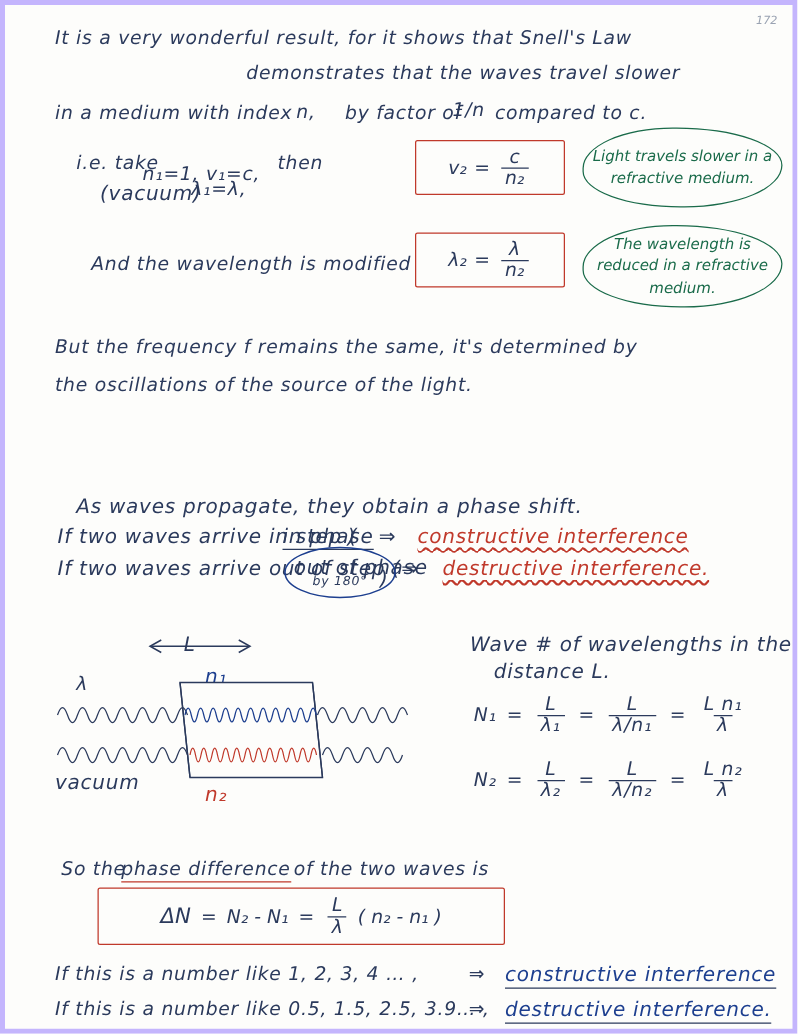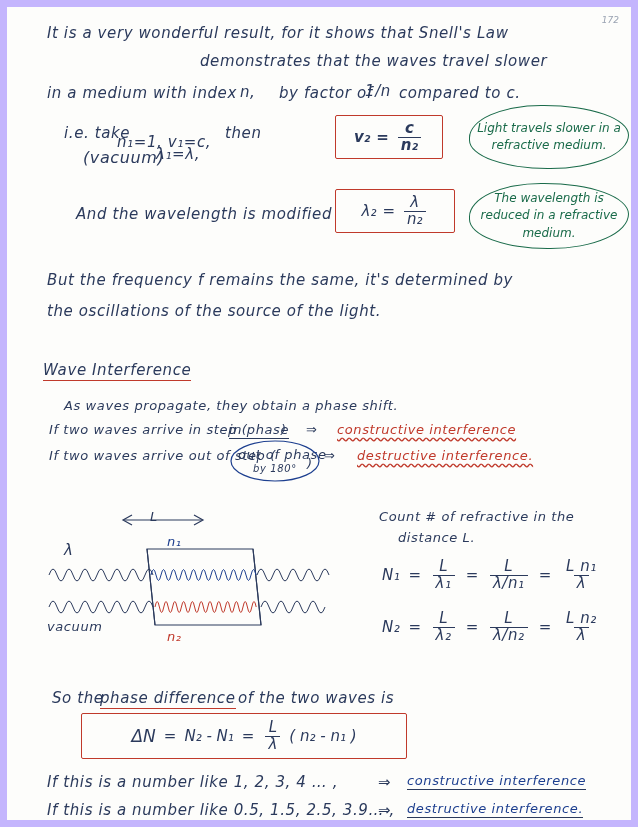--- a/index.html
+++ b/index.html
@@ -8,33 +8,33 @@
     background: #ffffff;
   }
   body {
     font-family: "DejaVu Sans", sans-serif;
   }
   #page {
     position: relative;
     width: 638px;
     height: 827px;
     background: #fdfdfb;
-    border: 7px solid #c4b5fd;
+    border: 4px solid #c4b5fd;
     box-sizing: border-box;
     overflow: hidden;
     color: #23304a;
   }
   .hand {
     position: absolute;
     font-family: "DejaVu Sans", sans-serif;
     font-style: italic;
     color: #2b3a5c;
     white-space: nowrap;
     letter-spacing: 0.6px;
-    font-size: 13px;
+    font-size: 16px;
     line-height: 1.1;
   }
   .blueink{ color: #1d3f8f; }
   .red    { color: #c0392b; }
 
   .sm { font-size: 16px; text-align: center; }
   .xs { font-size: 10px; }
   .lg { font-size: 15px; }
   .xl { font-size: 17px; }
 
@@ -126,21 +126,21 @@
 
   <div class="hand lg" style="left:57px; top:118px;">i.e. take</div>
   <div class="hand lg" style="left:110px; top:127px;">n₁=1,  v₁=c,</div>
   <div class="hand lg" style="left:218px; top:118px;">then</div>
 
   <div class="hand sm" style="left:76px; top:142px;">(vacuum)</div>
   <div class="hand lg" style="left:149px; top:139px;">λ₁=λ,</div>
 
   <div class="hand lg" style="left:57px; top:199px;margin-left:12px;">And the wavelength is modified</div>
 
-  <div class="eqbox" style="left:328px; top:108px; width:108px; height:44px;font-weight:bold;">
+  <div class="eqbox" style="left:328px; top:108px; width:120px; height:44px;">
     <div class="inner">
       <span>v₂</span>
       <span style="margin:0 6px;">=</span>
       <span class="frac">
         <span class="num">c</span>
         <span class="den">n₂</span>
       </span>
     </div>
   </div>
 
@@ -154,21 +154,20 @@
       </span>
     </div>
   </div>
 
   <div class="bubble" style="left:462px; top:98px; width:160px; height:64px;font-style:italic;">Light travels slower in a refractive medium.</div>
   <div class="bubble" style="left:462px; top:176px; width:160px; height:66px;">The wavelength is reduced in a refractive medium.</div>
 
   <div class="hand lg" style="left:40px; top:265px;">But the    frequency f    remains the same, it's determined by</div>
   <div class="hand lg" style="left:40px; top:296px;">the   oscillations   of    the   source  of  the light.</div>
 
-  <div class="hand lg ul-red" style="left:36px; top:355px;">Wave Interference</div>
 
   <div class="hand" style="left:57px; top:392px;">As waves propagate, they obtain a phase shift.</div>
 
   <div class="hand" style="left:42px; top:416px;">If two waves arrive   in step (</div>
   <div class="hand ul-blue" style="left:222px; top:416px;">in phase</div>
   <div class="hand" style="left:274px; top:416px;">)</div>
   <div class="hand" style="left:299px; top:416px;">⇒</div>
   <div class="hand red wavy-red" style="left:330px; top:416px;">constructive interference</div>
 
   <div class="hand" style="left:42px; top:442px;">If two waves arrive  out of step (</div>
@@ -202,21 +201,21 @@
 
     <path d="M2,28 q4,-12 8,0 q4,12 8,0 q4,-12 8,0 q4,12 8,0 q4,-12 8,0 q4,12 8,0 q4,-12 8,0 q4,12 8,0 q4,-12 8,0 q4,12 8,0 q4,-12 8,0 q4,12 8,0 q4,-12 8,0" fill="none" stroke="#2b3a5c" stroke-width="1"></path>
     <path d="M104,28 q2.5,-11 5,0 q2.5,11 5,0 q2.5,-11 5,0 q2.5,11 5,0 q2.5,-11 5,0 q2.5,11 5,0 q2.5,-11 5,0 q2.5,11 5,0 q2.5,-11 5,0 q2.5,11 5,0 q2.5,-11 5,0 q2.5,11 5,0 q2.5,-11 5,0 q2.5,11 5,0 q2.5,-11 5,0 q2.5,11 5,0 q2.5,-11 5,0 q2.5,11 5,0 q2.5,-11 5,0 q2.5,11 5,0 q2.5,-11 5,0" fill="none" stroke="#1d3f8f" stroke-width="1"></path>
     <path d="M210,28 q4,-12 8,0 q4,12 8,0 q4,-12 8,0 q4,12 8,0 q4,-12 8,0 q4,12 8,0 q4,-12 8,0 q4,12 8,0 q4,-12 8,0" fill="none" stroke="#2b3a5c" stroke-width="1"></path>
 
     <path d="M2,60 q4,-12 8,0 q4,12 8,0 q4,-12 8,0 q4,12 8,0 q4,-12 8,0 q4,12 8,0 q4,-12 8,0 q4,12 8,0 q4,-12 8,0 q4,12 8,0 q4,-12 8,0 q4,12 8,0 q4,-12 8,0" fill="none" stroke="#2b3a5c" stroke-width="1"></path>
     <path d="M108,60 q2.2,-11 4.4,0 q2.2,11 4.4,0 q2.2,-11 4.4,0 q2.2,11 4.4,0 q2.2,-11 4.4,0 q2.2,11 4.4,0 q2.2,-11 4.4,0 q2.2,11 4.4,0 q2.2,-11 4.4,0 q2.2,11 4.4,0 q2.2,-11 4.4,0 q2.2,11 4.4,0 q2.2,-11 4.4,0 q2.2,11 4.4,0 q2.2,-11 4.4,0 q2.2,11 4.4,0 q2.2,-11 4.4,0 q2.2,11 4.4,0 q2.2,-11 4.4,0 q2.2,11 4.4,0 q2.2,-11 4.4,0 q2.2,11 4.4,0 q2.2,-11 4.4,0" fill="none" stroke="#c0392b" stroke-width="1"></path>
     <path d="M214,60 q4,-12 8,0 q4,12 8,0 q4,-12 8,0 q4,12 8,0 q4,-12 8,0 q4,12 8,0 q4,-12 8,0 q4,12 8,0" fill="none" stroke="#2b3a5c" stroke-width="1"></path>
   </svg>
 
-  <div class="hand" style="left:372px; top:503px;">Count # of refractive in the</div>
+  <div class="hand" style="left:372px; top:503px;">Wave # of wavelengths in the</div>
   <div class="hand" style="left:391px; top:524px;">distance  L.</div>
 
   <div class="hand lg" style="left:375px; top:552px; display:flex; align-items:center;">
     <span>N₁</span>
     <span style="margin:0 8px;">=</span>
     <span class="frac">
       <span class="num">L</span>
       <span class="den">λ₁</span>
     </span>
     <span style="margin:0 8px;">=</span>

